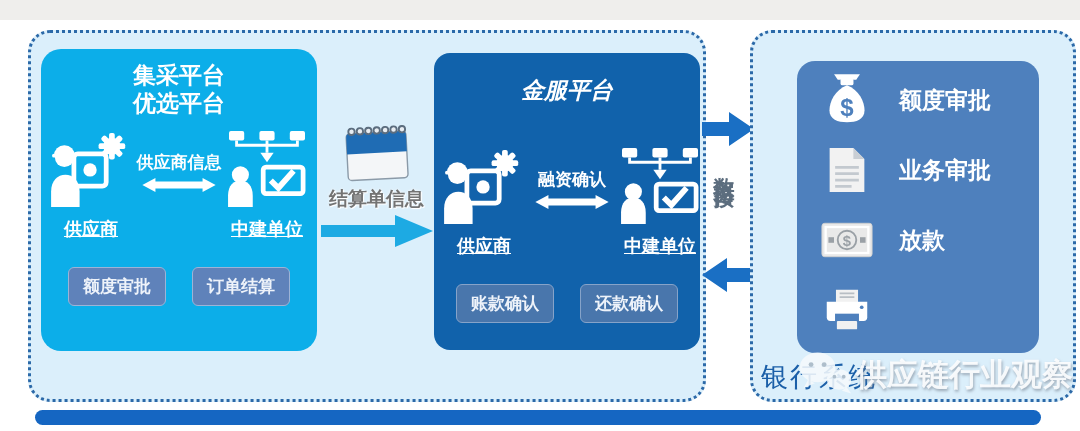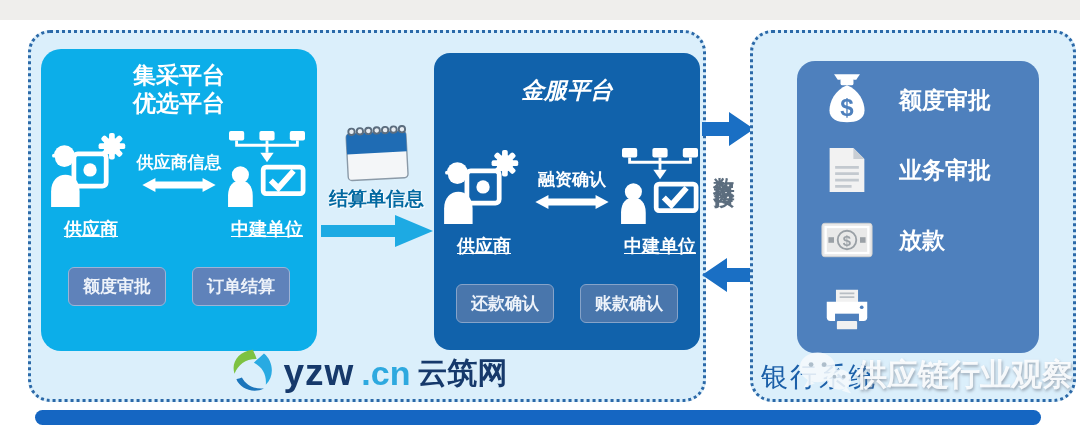--- a/index.html
+++ b/index.html
@@ -27,21 +27,21 @@
   .flow-label { color:#ffffff; font-weight:bold; font-size:17px; margin-bottom:2px; white-space:nowrap; }
 
   .chips { display:flex; justify-content:center; gap:26px; margin-top:26px; }
   .chip { border-radius:6px; padding:7px 14px; font-size:17px; color:#eef3fa; font-weight:bold; white-space:nowrap; }
   .proc-box .chip { background:#5f82ba; border:1px solid #9db3d6; }
   .fin-box  .chip { background:#4976ac; border:1px solid #86a3c9; }
 
   
   .connector { position:absolute; left:288px; top:90px; width:115px; text-align:center; }
   .connector .pad-icon { transform:rotate(-3deg); display:inline-block; }
-  .connector-text { color:#0369a1; font-weight:bold; font-size:19px; line-height:23px; margin-top:2px;
+  .connector-text { color:#737373; font-weight:bold; font-size:19px; line-height:23px; margin-top:2px;
                     text-shadow:0 0 3px #ffffff, 1px 1px 0 #ffffff; white-space:nowrap; }
   .connector-arrow { margin-top:5px; }
 
   
   .logo { position:absolute; left:0; right:0; bottom:1px; display:flex; justify-content:center; align-items:center; gap:7px; }
   .logo-name   { font-size:37px; font-weight:800; color:#16396b; letter-spacing:1px; }
   .logo-domain { font-size:34px; font-weight:800; color:#2ea9df; }
   .logo-suffix { font-size:30px; font-weight:800; color:#16396b; }
 
   
@@ -199,37 +199,25 @@
               <rect x="38" y="38" width="42" height="28" rx="3" fill="none" stroke="#ffffff" stroke-width="5"></rect>
               <path d="M46 52 l8 8 16 -18" stroke="#ffffff" stroke-width="6" fill="none"></path>
               <circle cx="14" cy="46" r="9"></circle>
               <path d="M1 80 v-12 c0-11 6-16 13-16 s13 5 13 16 v12 z"></path>
             </svg>
           </span>
           <div class="actor-label">中建单位</div>
         </div>
       </div>
       <div class="chips">
+        <div class="chip">账款确认</div>
         <div class="chip">还款确认</div>
-        <div class="chip">账款确认</div>
       </div>
     </div>
 
-    <div class="logo">
-      <span>
-        <svg width="50" height="46" viewBox="0 0 54 50">
-          <path d="M28 2 C12 4 4 16 8 28 C12 18 20 12 32 12 C31 8 29 5 28 2 Z" fill="#7dc242"></path>
-          <path d="M40 6 C50 14 52 30 42 40 C43 30 39 21 29 16 C33 12 37 9 40 6 Z" fill="#29aae2"></path>
-          <path d="M10 34 C14 44 28 50 40 44 C30 45 21 41 16 32 C14 33 12 33 10 34 Z" fill="#1b75bb"></path>
-        </svg>
-      </span>
-      <span class="logo-name">yzw</span>
-      <span class="logo-domain">.cn</span>
-      <span class="logo-suffix">云筑网</span>
-    </div>
   </div>
 
   <div class="gap-arrow gap-arrow-right">
     <svg width="52" height="38" viewBox="0 0 52 38">
       <path d="M0 12 h27 V2 l25 17 -25 17 V26 H0 Z" fill="#1a6fc4"></path>
     </svg>
   </div>
   <div class="gap-label">数据接口</div>
   <div class="gap-arrow gap-arrow-left">
     <svg width="52" height="38" viewBox="0 0 52 38">

